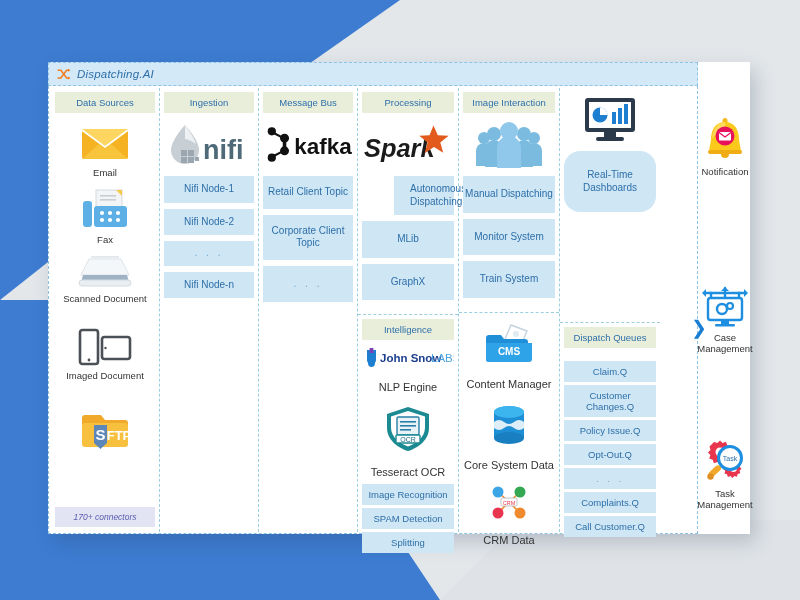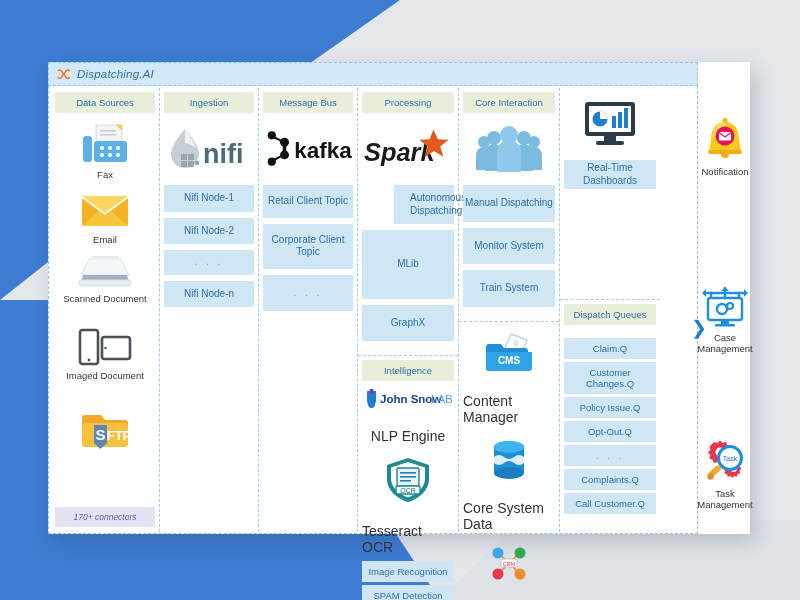--- a/index.html
+++ b/index.html
@@ -45,21 +45,21 @@
   .col-pr{width:101px;}
   .col-ui{width:101px;}
   .col-an{width:100px;}
 
   .sect-head{
     background:#e9eedb;color:#2d6fa8;font-size:9.5px;text-align:center;
     padding:5px 9px 5px;margin:4px 4px 0 4px;
   }
   .sect-body{flex:0 0 auto;padding:0 4px;}
   .logo-row{
-    height:72px;display:flex;align-items:center;justify-content:center;
+    height:63px;display:flex;align-items:center;justify-content:center;
   }
   .chip{
     background:#cfe6f5;color:#2d6fa8;font-size:10px;text-align:center;
     padding:7px 2px;margin-bottom:6px;line-height:1.25;
   }
   .chip.two{padding:7px 2px;}
   .chip.dots{letter-spacing:3px;color:#6fa8cf;padding:6px 2px;}
   
   .ds-item{
     display:flex;flex-direction:column;align-items:center;justify-content:flex-start;
@@ -68,21 +68,21 @@
   .ds-label{font-size:9.5px;color:#333;margin-top:4px;text-align:center;}
   .connectors{
     background:#e2e3f3;color:#5a5fb0;font-style:italic;font-size:8.5px;
     text-align:center;padding:5px 2px;margin:0 4px 5px 4px;
   }
   
   .lower{
     border-top:1px dashed #9bcfe0;margin-top:6px;padding-top:0;
   }
   .icon-item{display:flex;flex-direction:column;align-items:center;margin:8px 0 2px;}
-  .icon-label{font-size:14px;color:#333;margin-top:19px;text-align:left;}
+  .icon-label{font-size:11px;color:#333;margin-top:13px;text-align:right;}
   .qchip{
     background:#cfe6f5;color:#2d6fa8;font-size:9.5px;text-align:center;
     padding:5px 2px;margin-bottom:3px;
   }
   
   .outcomes{
     position:absolute;left:652px;top:24px;width:50px;height:448px;
   }
   .outcome{
     position:absolute;left:0;width:100%;display:flex;flex-direction:column;
@@ -120,20 +120,30 @@
     </svg>
     <span class="logo-text">Dispatching.AI</span>
   </div>
 
   <div class="pipeline">
     <div class="cols">
 
       <div class="col col-ds">
         <div class="sect-head">Data Sources</div>
         <div class="sect-body" style="flex:1;display:flex;flex-direction:column;">
+
+          <div class="ds-item">
+            <svg width="52" height="40" viewBox="0 0 52 40">
+              <rect x="3" y="6" width="46" height="30" rx="2" fill="#f5b323"></rect>
+              <path d="M3 8 L26 25 L49 8 L49 6 L3 6 Z" fill="#fcd660"></path>
+              <path d="M3 36 L20 21 L26 26 L32 21 L49 36 Z" fill="#f8c43c"></path>
+              <path d="M3 7 L26 24 L49 7" fill="none" stroke="#fff" stroke-width="1.6"></path>
+            </svg>
+            <div class="ds-label">Email</div>
+          </div>
 
           <div class="ds-item">
             <svg width="52" height="42" viewBox="0 0 52 42">
               <rect x="17" y="2" width="26" height="18" fill="#f2f4f6" stroke="#d6dade" stroke-width="1"></rect>
               <path d="M37 2 L43 2 L43 8 Z" fill="#f7c948"></path>
               <rect x="21" y="7" width="16" height="1.6" fill="#c9ced3"></rect>
               <rect x="21" y="11" width="16" height="1.6" fill="#c9ced3"></rect>
               <rect x="4" y="13" width="9" height="26" rx="3" fill="#5cb0e6"></rect>
               <rect x="15" y="18" width="33" height="21" rx="3" fill="#5cb0e6"></rect>
               <g fill="#ffffff">
@@ -142,30 +152,20 @@
                   <circle cx="39" cy="25" r="2.1"></circle>
                 <circle cx="23" cy="32" r="2.1"></circle>
                   <circle cx="31" cy="32" r="2.1"></circle>
                   <circle cx="39" cy="32" r="2.1"></circle>
               </g>
             </svg>
             <div class="ds-label">Fax</div>
           </div>
 
           <div class="ds-item">
-            <svg width="52" height="40" viewBox="0 0 52 40">
-              <rect x="3" y="6" width="46" height="30" rx="2" fill="#f5b323"></rect>
-              <path d="M3 8 L26 25 L49 8 L49 6 L3 6 Z" fill="#fcd660"></path>
-              <path d="M3 36 L20 21 L26 26 L32 21 L49 36 Z" fill="#f8c43c"></path>
-              <path d="M3 7 L26 24 L49 7" fill="none" stroke="#fff" stroke-width="1.6"></path>
-            </svg>
-            <div class="ds-label">Email</div>
-          </div>
-
-          <div class="ds-item">
             <svg width="56" height="34" viewBox="0 0 56 34">
               <path d="M12 4 L44 4 L52 20 L4 20 Z" fill="#f4f7fa" stroke="#dde3e8" stroke-width="1"></path>
               <path d="M6 20 L50 20 L52 27 L4 27 Z" fill="#9fb3c4"></path>
               <rect x="2" y="25" width="52" height="6" rx="3" fill="#e9eef2" stroke="#d3dade" stroke-width="1"></rect>
               <rect x="14" y="1" width="28" height="2" fill="#e4e9ed"></rect>
             </svg>
             <div class="ds-label">Scanned Document</div>
           </div>
 
           <div class="ds-item" style="margin-top:24px;">
@@ -244,21 +244,21 @@
       <div class="col col-pr">
         <div class="sect-head">Processing</div>
         <div class="sect-body">
           <div class="logo-row">
             <svg width="94" height="44" viewBox="0 0 94 44">
               <text x="2" y="34" font-size="26" font-style="italic" font-weight="bold" fill="#1b1b1b" font-family="Liberation Sans, sans-serif">Spark</text>
               <path d="M73 2 L77.5 12 L88.5 12.5 L80 19.5 L83 30 L73.5 24 L64 30.5 L67 19.5 L58.5 12.5 L69 12 Z" fill="#e25a1c"></path>
             </svg>
           </div>
           <div class="chip two" style="padding:7px 16px;margin-left:32px;">Autonomous Dispatching</div>
-          <div class="chip" style="padding:28px 2px;">MLib</div>
+          <div class="chip" style="padding:12px 2px;">MLib</div>
           <div class="chip" style="padding:12px 2px;">GraphX</div>
         </div>
 
         <div class="lower" style="margin-top:8px;">
           <div class="sect-head">Intelligence</div>
           <div class="sect-body">
             <div class="icon-item">
               <svg width="92" height="20" viewBox="0 0 92 20">
                 <path d="M5 2 h9 v10 a4.5 4.5 0 0 1 -9 0 Z" fill="#1e7fd0"></path>
                 <circle cx="9.5" cy="15.5" r="3.4" fill="#1e7fd0"></circle>
@@ -284,21 +284,21 @@
               <div class="icon-label">Tesseract OCR</div>
             </div>
             <div class="qchip" style="margin-top:6px;">Image Recognition</div>
             <div class="qchip">SPAM Detection</div>
             <div class="qchip">Splitting</div>
           </div>
         </div>
       </div>
 
       <div class="col col-ui">
-        <div class="sect-head">Core Interaction</div>
+        <div class="sect-head">Image Interaction</div>
         <div class="sect-body">
           <div class="logo-row">
             <svg width="70" height="48" viewBox="0 0 70 48">
               <g fill="#7bbbe0">
                 <circle cx="10" cy="17" r="6"></circle>
                   <path d="M2 45 v-15 a8 8 0 0 1 16 0 v15 z"></path>
                 <circle cx="60" cy="17" r="6"></circle>
                   <path d="M52 45 v-15 a8 8 0 0 1 16 0 v15 z"></path>
                 <circle cx="20" cy="13" r="7"></circle>
                   <path d="M11 46 v-18 a9 9 0 0 1 18 0 v18 z"></path>
@@ -367,21 +367,21 @@
               <path d="M18 19 L18 11.5 A7.5 7.5 0 0 1 25.5 19 Z" fill="#ffffff"></path>
               <g fill="#1e7fd0">
                   <rect x="30" y="16" width="4" height="12"></rect>
                   <rect x="36" y="12" width="4" height="16"></rect>
                   <rect x="42" y="8" width="4" height="20"></rect>
                 </g>
               <rect x="22" y="36" width="12" height="5" fill="#2b3a4a"></rect>
               <rect x="14" y="41" width="28" height="4" rx="2" fill="#2b3a4a"></rect>
             </svg>
           </div>
-          <div class="chip two" style="padding:2px 2px;">Real-Time Dashboards</div>
+          <div class="chip two" style="padding:18px 2px;border-radius:16px;">Real-Time Dashboards</div>
         </div>
 
         <div class="lower" style="margin-top:104px;">
           <div class="sect-head">Dispatch Queues</div>
           <div class="sect-body" style="padding-top:13px;">
             <div class="qchip">Claim.Q</div>
             <div class="qchip">Customer Changes.Q</div>
             <div class="qchip">Policy Issue.Q</div>
             <div class="qchip">Opt-Out.Q</div>
             <div class="qchip dots" style="letter-spacing:3px;color:#6fa8cf;">. . .</div>

